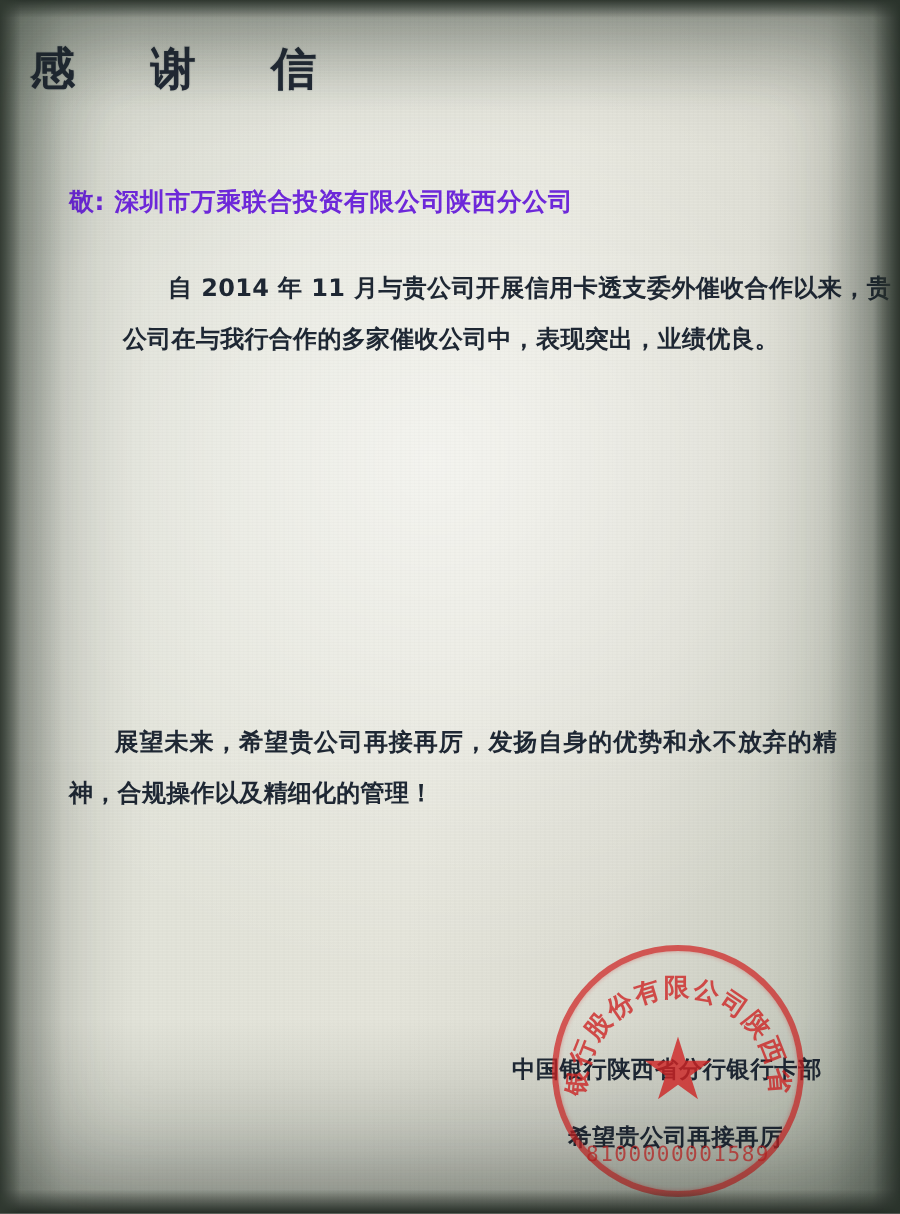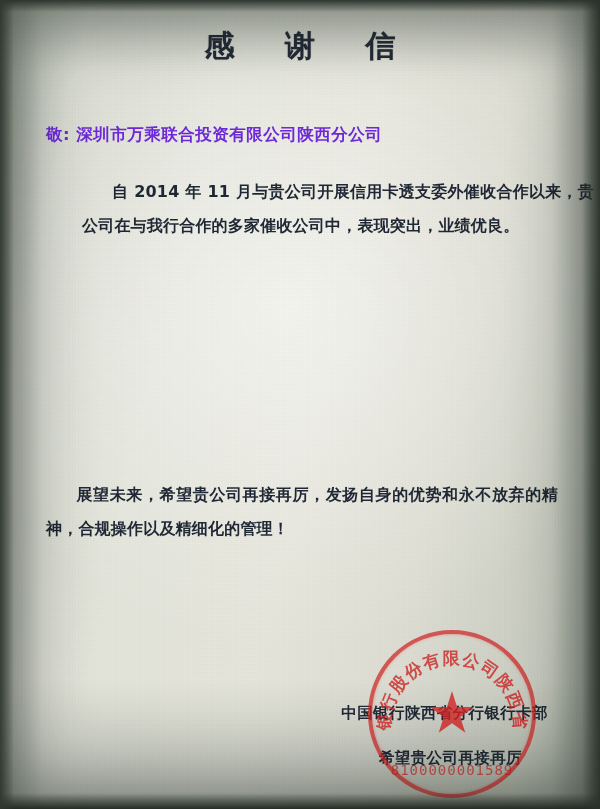--- a/index.html
+++ b/index.html
@@ -47,21 +47,20 @@
     position: absolute;
     inset: 0;
     color: #1d2430;
     font-family: "DejaVu Sans", sans-serif;
   }
   .title {
     position: absolute;
     top: 26px;
     left: 0;
     width: 100%;
-    text-align: center;
     font-size: 30px;
     font-weight: bold;
     letter-spacing: 20px;
     text-indent: 20px;
     color: #222a36;
     font-family: "DejaVu Serif", serif;
     text-shadow: 0 0 1px rgba(40,50,60,0.45);
   }
   .salutation {
     position: absolute;

